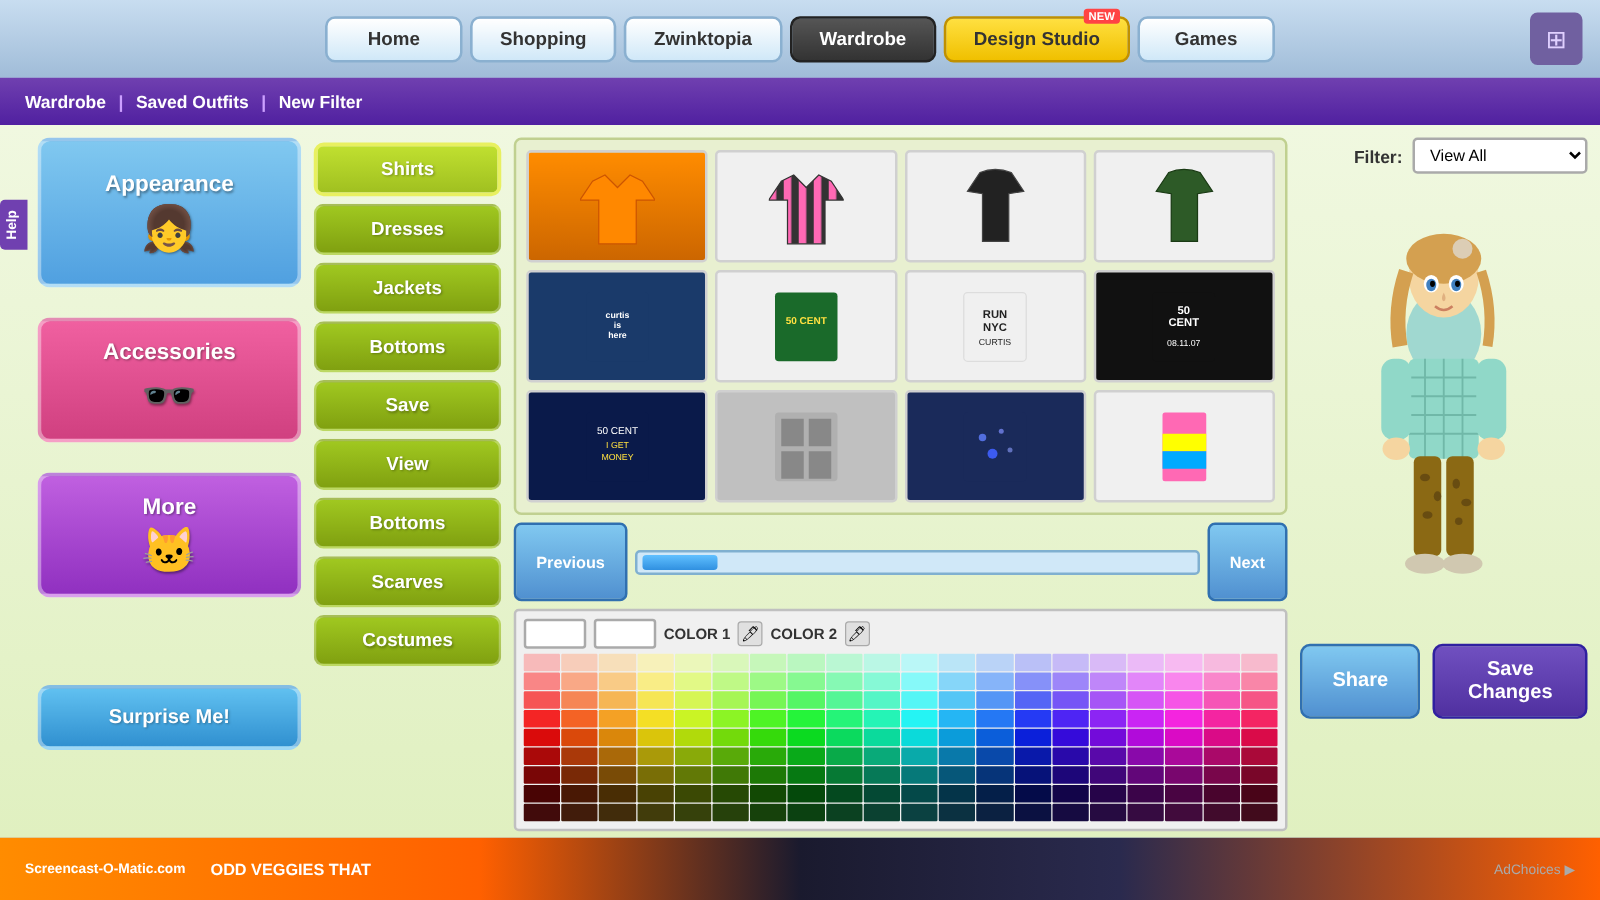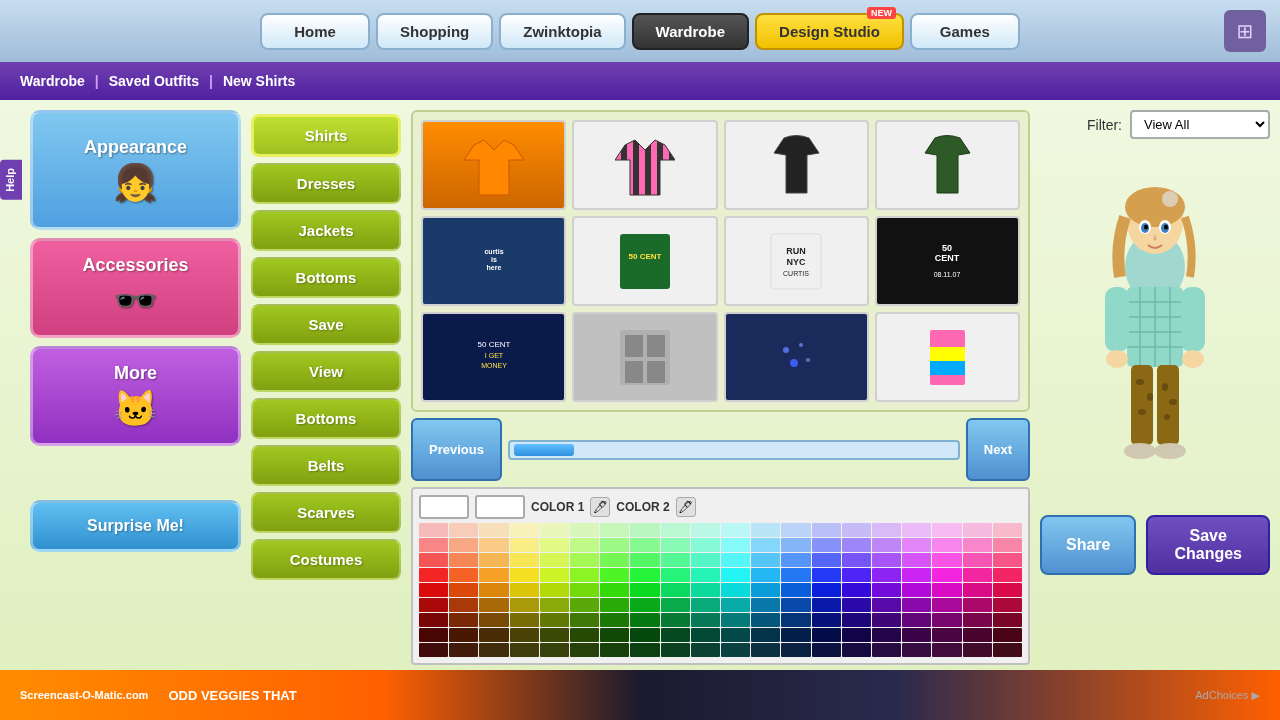--- a/index.html
+++ b/index.html
@@ -123,21 +123,21 @@
       padding: 10px 10px 10px 30px;
       gap: 10px;
       position: relative;
     }
 
     
     .left-panel {
       width: 211px;
       display: flex;
       flex-direction: column;
-      gap: 8px;
+      gap: 24px;
     }
     .category-btn {
       border-radius: 10px;
       padding: 8px;
       cursor: pointer;
       display: flex;
       flex-direction: column;
       align-items: center;
       justify-content: center;
       min-height: 100px;
@@ -327,21 +327,21 @@
     .filter-row {
       display: flex;
       align-items: center;
       gap: 8px;
       width: 100%;
       justify-content: flex-end;
       margin-bottom: 8px;
     }
     .filter-label {
       font-size: 14px;
-      font-weight: normal;
+      font-weight: bold;
       color: #333;
     }
     .filter-select {
       background: white;
       border: 2px solid #aaa;
       border-radius: 4px;
       padding: 4px 8px;
       font-size: 13px;
       width: 140px;
       cursor: pointer;
@@ -427,21 +427,21 @@
     </div>
     <div class="nav-btn">Games</div>
     <div class="top-right-icon"></div>
   </div>
 
   <div class="secondary-nav">
     <span>Wardrobe</span>
     <span class="sep">|</span>
     <span>Saved Outfits</span>
     <span class="sep">|</span>
-    <span>New Shirts</span>
+    <span>New Filter</span>
   </div>
 
   <div class="help-tab">Help</div>
 
   <div class="main-content">
 
     <div class="left-panel">
       <div class="category-btn appearance">
         <span>Appearance</span>
         <span class="cat-icon">👧</span>
@@ -458,21 +458,20 @@
     </div>
 
     <div class="mid-panel">
       <div class="sub-btn active">Shirts</div>
       <div class="sub-btn">Dresses</div>
       <div class="sub-btn">Jackets</div>
       <div class="sub-btn">Bottoms</div>
       <div class="sub-btn">Save</div>
       <div class="sub-btn">View</div>
       <div class="sub-btn">Bottoms</div>
-      <div class="sub-btn">Belts</div>
       <div class="sub-btn">Scarves</div>
       <div class="sub-btn">Costumes</div>
     </div>
 
     <div class="right-panel">
 
       <div class="items-grid">
         <div class="item-cell shirt-orange">
           <svg width="60" height="70" viewBox="0 0 60 70">
             <polygon points="10,15 0,30 15,30 15,65 45,65 45,30 60,30 50,15 40,10 30,20 20,10" fill="#ff8800" stroke="#cc5500" stroke-width="1"></polygon>

